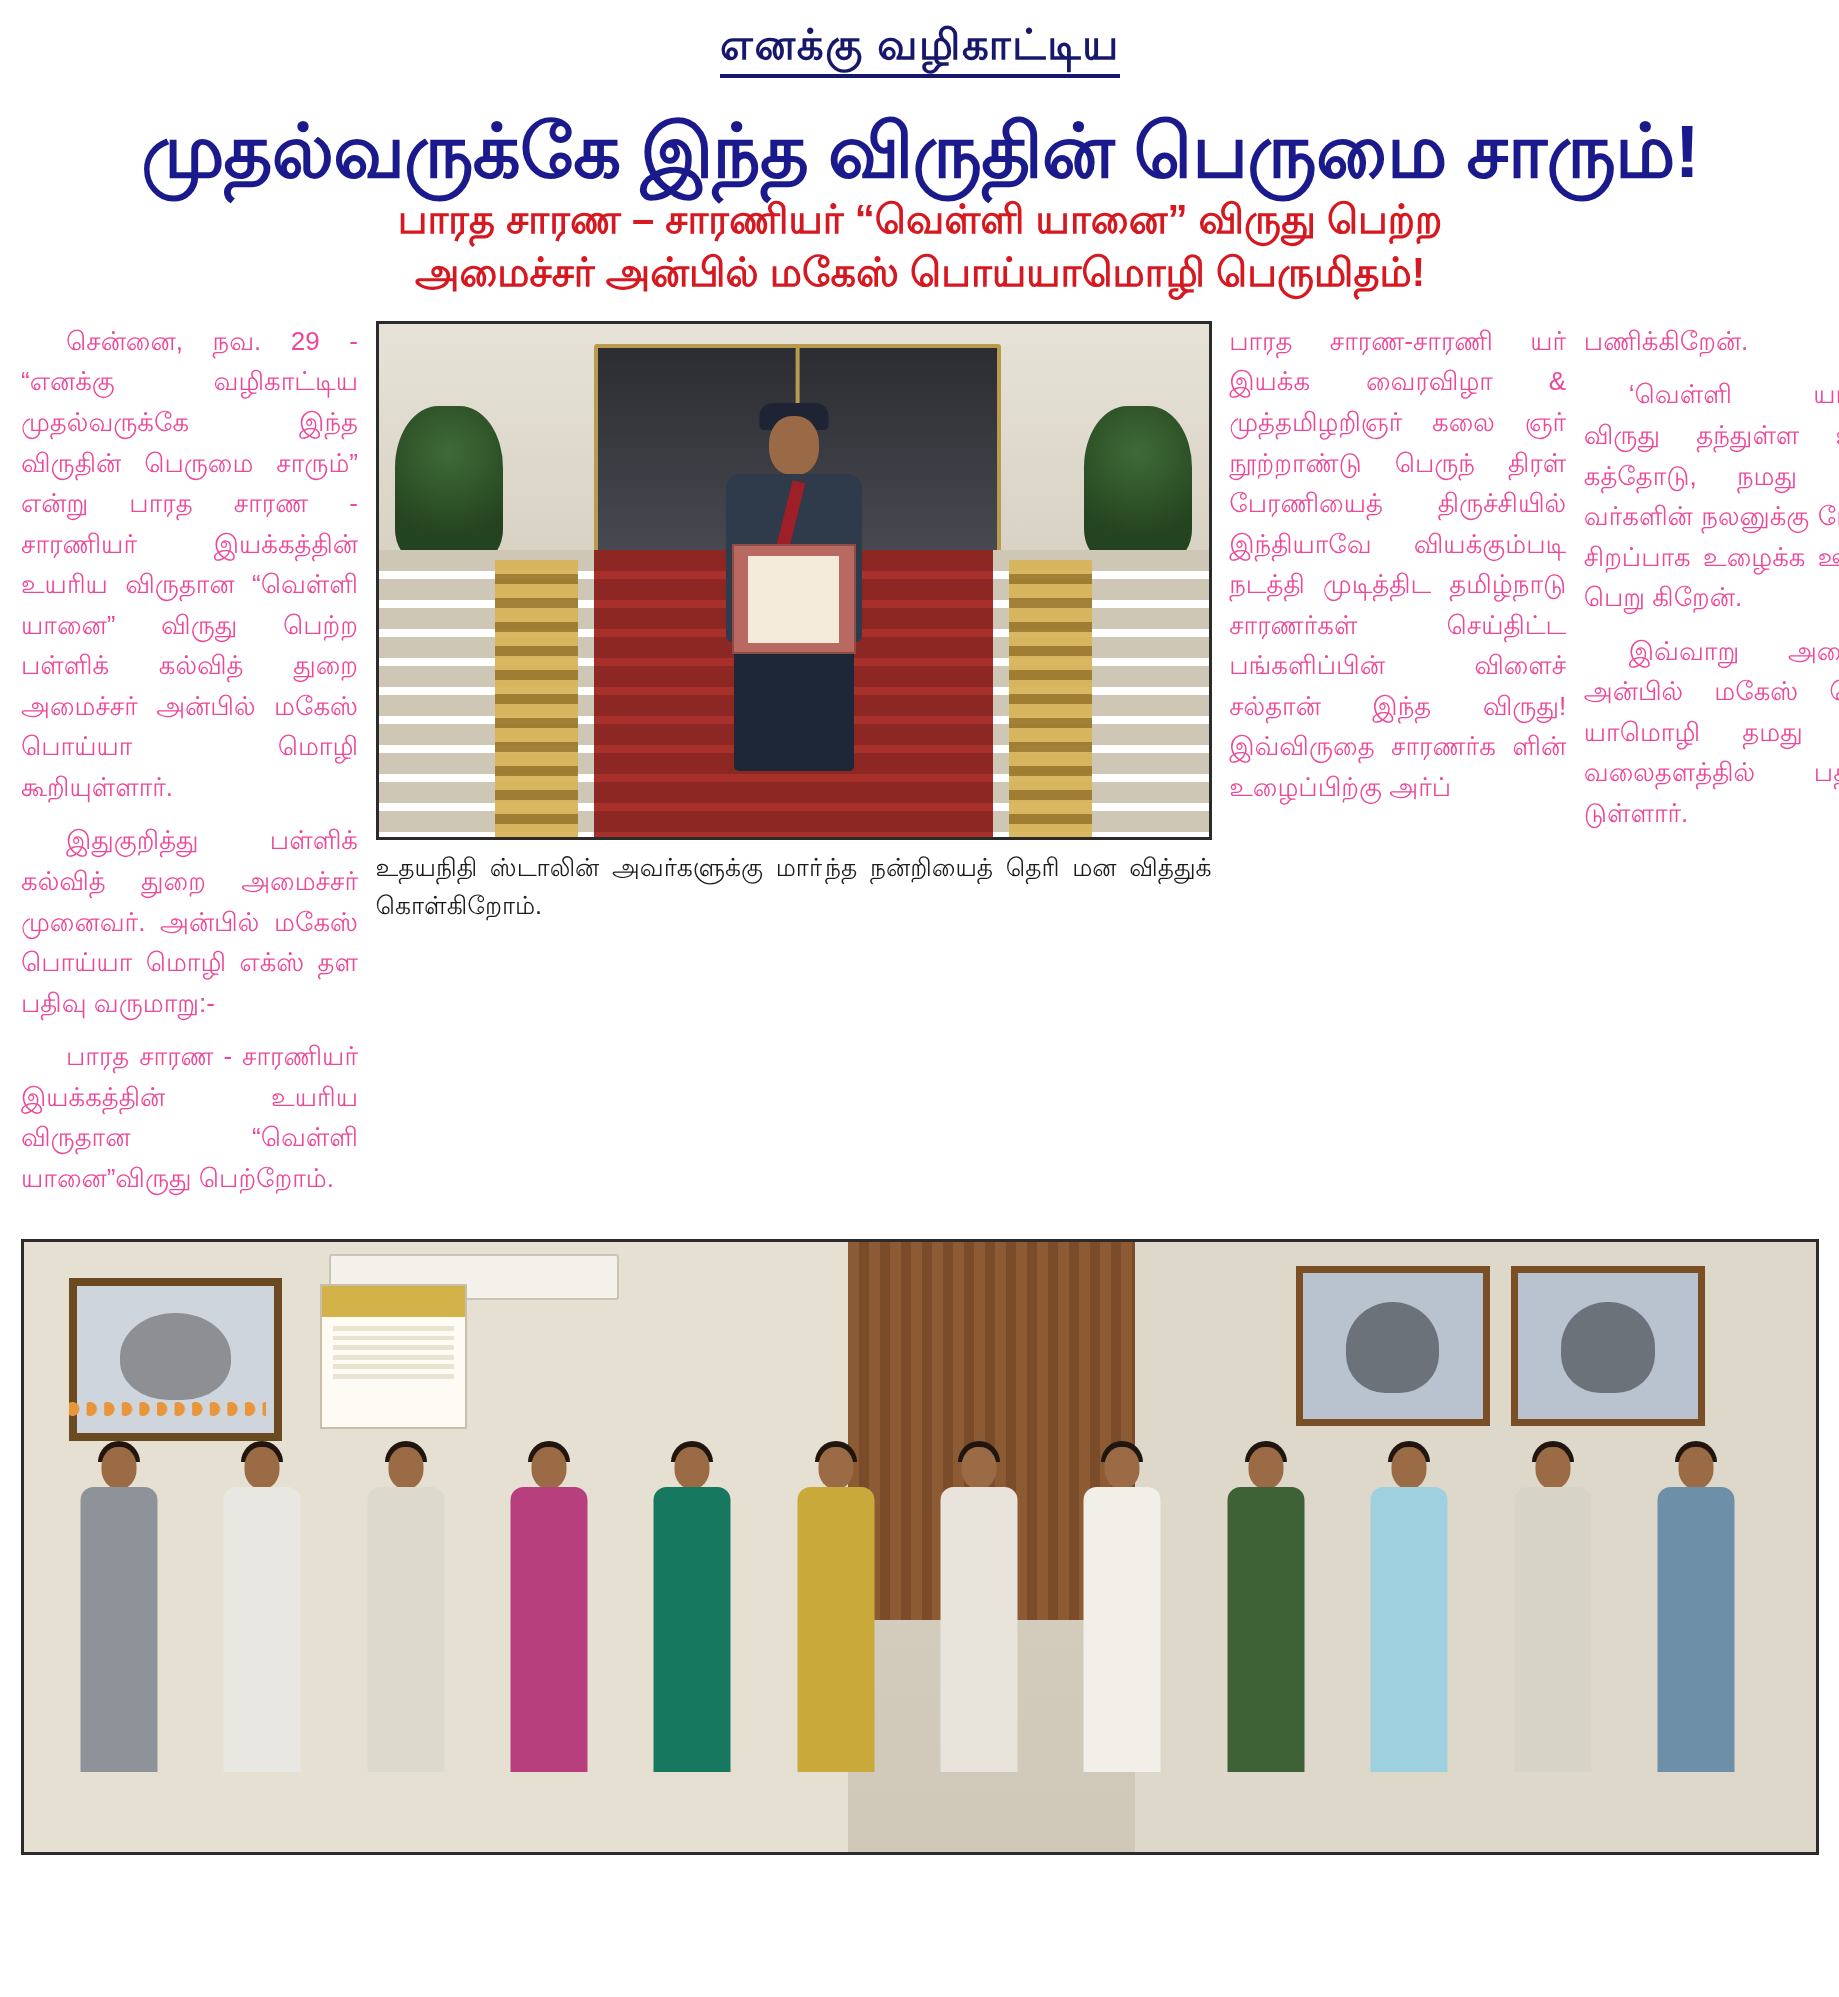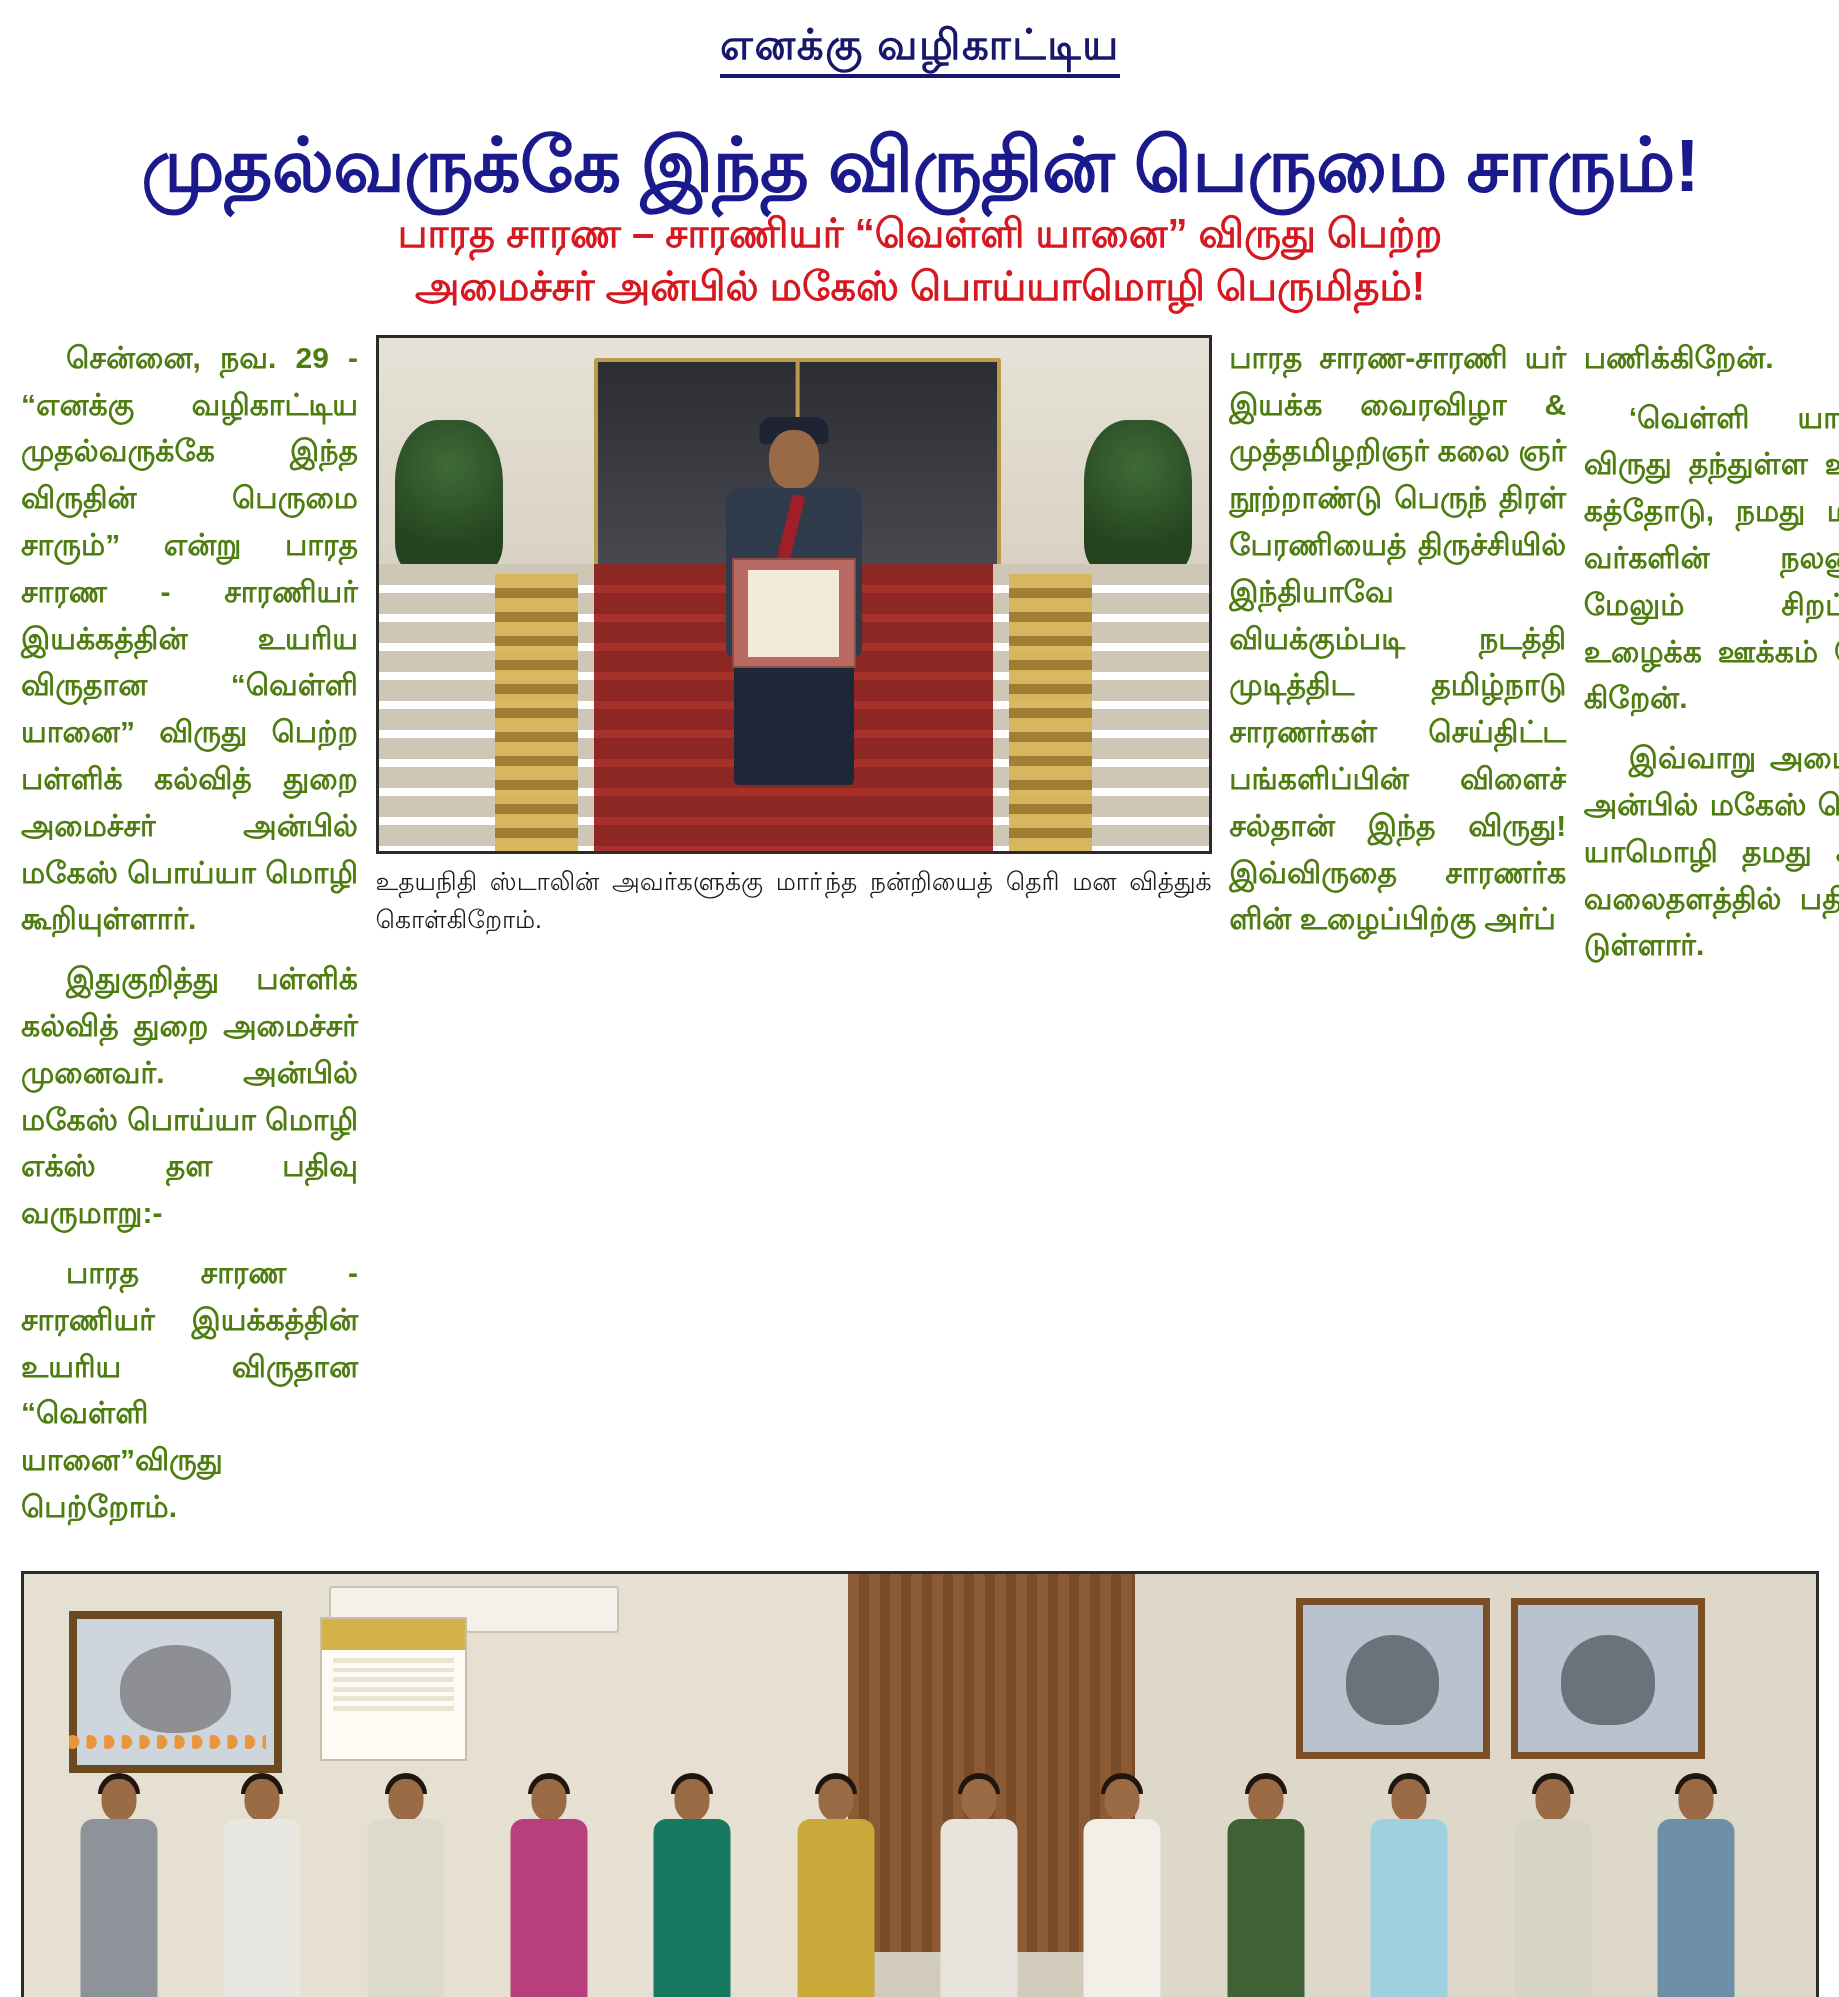--- a/index.html
+++ b/index.html
@@ -32,21 +32,21 @@
   .kicker span {
     border-bottom: 4px solid #17176b;
     padding-bottom: 6.4px;
   }
   .headline {
     text-align: center;
     font-size: 75px;
     line-height: 1.12;
     font-weight: bold;
     color: #1a1a8c;
-    margin-top: 43px;
+    margin-top: 29px;
     padding: 0 21px;
     letter-spacing: -0.8px;
   }
   .subhead {
     text-align: center;
     font-size: 40px;
     line-height: 1.32;
     font-weight: bold;
     color: #d61921;
     padding: 0 56px;
@@ -61,27 +61,26 @@
   }
   .col {
     flex: 0 0 auto;
   }
   .col-left   { width: 337px; }
   .col-mid    { width: 836px; }
   .col-r1     { width: 337px; }
   .col-r2     { width: 321px; }
 
   p.body {
-    font-size: 30px;
+    font-size: 26px;
     line-height: 1.56;
     text-align: justify;
     margin: 0 0 13px 0;
-    color: #4d7c0f;
+    color: #ec4899;
     text-justify: inter-word;
-    font-weight: bold;
   }
   p.body.indent { text-indent: 45px; }
 
   
   .photo-frame {
     border: 3.2px solid #2b2b2b;
     background: #dfe3e6;
     position: relative;
     overflow: hidden;
   }

